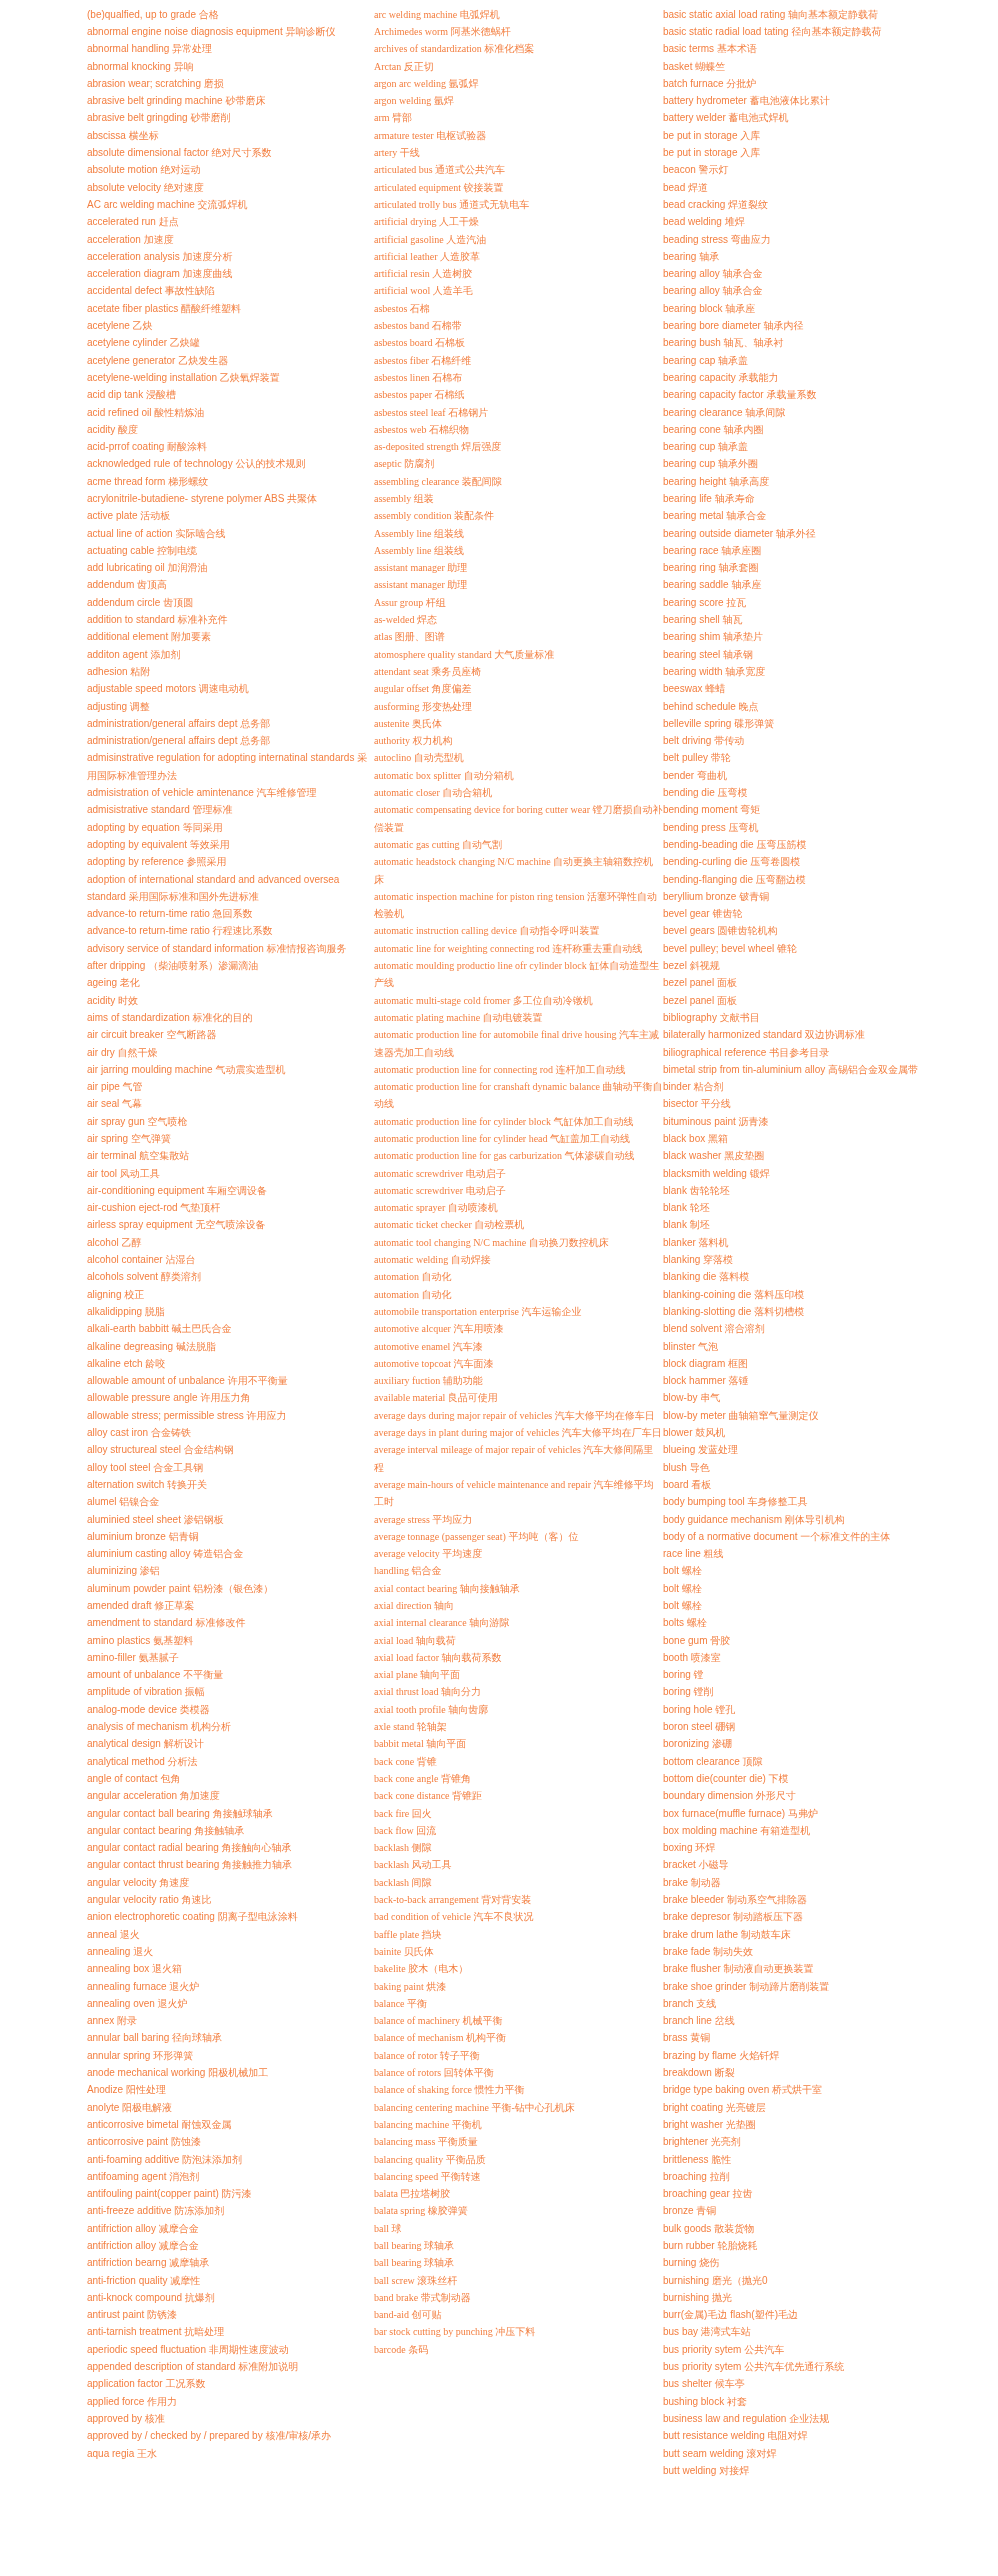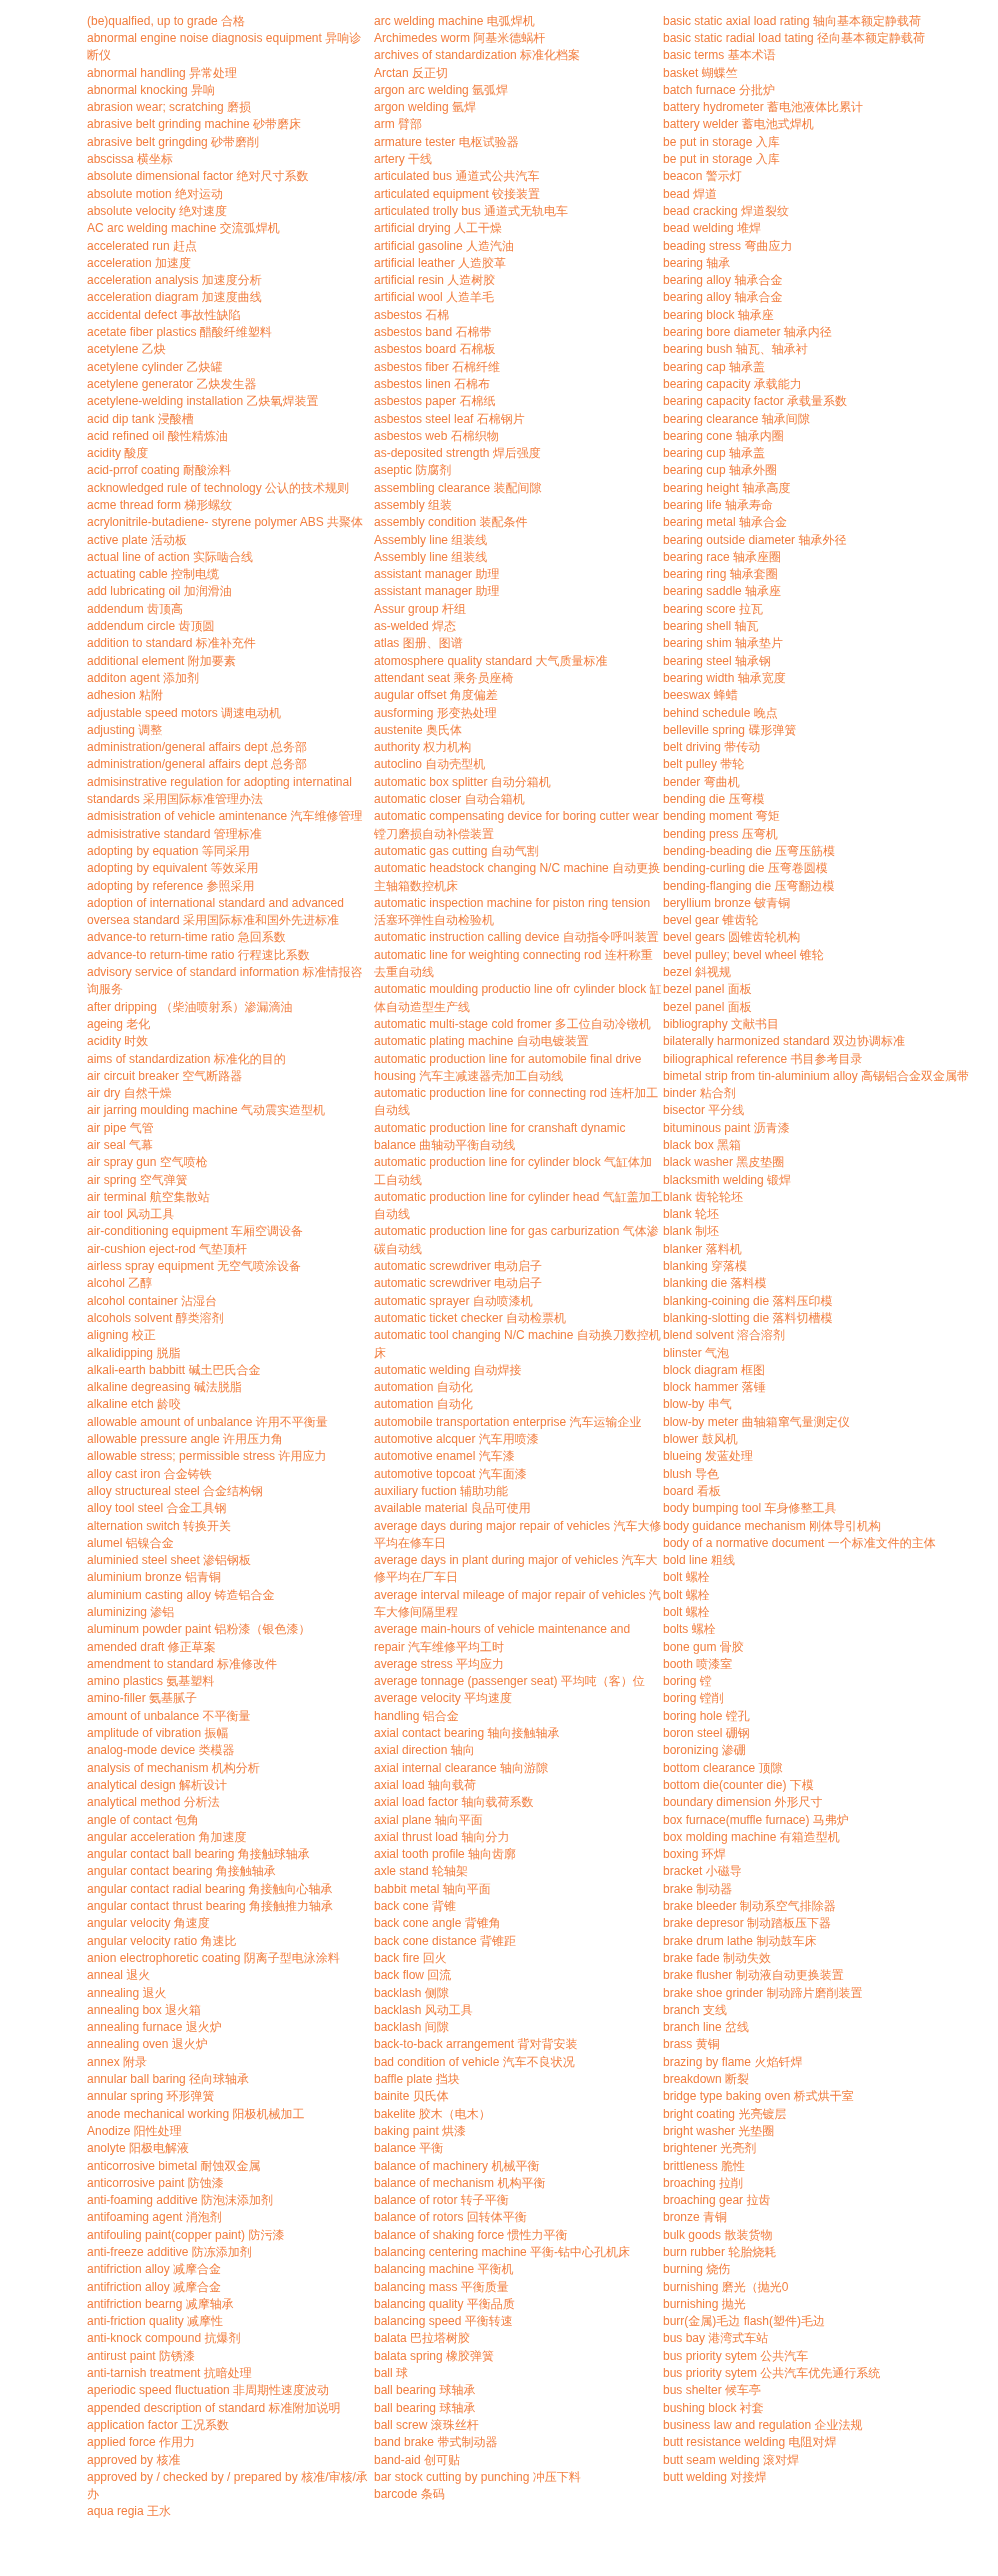--- a/index.html
+++ b/index.html
@@ -10,28 +10,27 @@
   body {
     width: 999px;
     height: 2576px;
     position: relative;
     overflow: hidden;
     font-family: "Liberation Sans", "DejaVu Sans", sans-serif;
   }
   .glossary-column {
     position: absolute;
     top: 5.7px;
-    font-size: 12px;
+    font-size: 10px;
     line-height: 17.3px;
     color: #f37e3f;
     word-break: break-word;
-    margin-top: 7px;
   }
   .col-0 { left: 87px; width: 283px; }
-  .col-1 { left: 374px; width: 289px; }
+  .col-1 { left: 374px; width: 289px; font-family: Liberation Serif, serif; }
   .col-2 { left: 663px; width: 328px; }
   .entry { white-space: normal; }
 </style>
 </head>
 <body>
 
 <div class="glossary-column col-0">
     <div class="entry">(be)qualfied, up to grade 合格</div>
     <div class="entry">abnormal engine noise diagnosis equipment 异响诊断仪</div>
     <div class="entry">abnormal handling 异常处理</div>
@@ -386,21 +385,21 @@
     <div class="entry">block hammer 落锤</div>
     <div class="entry">blow-by 串气</div>
     <div class="entry">blow-by meter 曲轴箱窜气量测定仪</div>
     <div class="entry">blower 鼓风机</div>
     <div class="entry">blueing 发蓝处理</div>
     <div class="entry">blush 导色</div>
     <div class="entry">board 看板</div>
     <div class="entry">body bumping tool 车身修整工具</div>
     <div class="entry">body guidance mechanism 刚体导引机构</div>
     <div class="entry">body of a normative document 一个标准文件的主体</div>
-    <div class="entry">bold line 粗线</div>
+    <div class="entry">race line 粗线</div>
     <div class="entry">bolt 螺栓</div>
     <div class="entry">bolt 螺栓</div>
     <div class="entry">bolt 螺栓</div>
     <div class="entry">bolts 螺栓</div>
     <div class="entry">bone gum 骨胶</div>
     <div class="entry">booth 喷漆室</div>
     <div class="entry">boring 镗</div>
     <div class="entry">boring 镗削</div>
     <div class="entry">boring hole 镗孔</div>
     <div class="entry">boron steel 硼钢</div>

